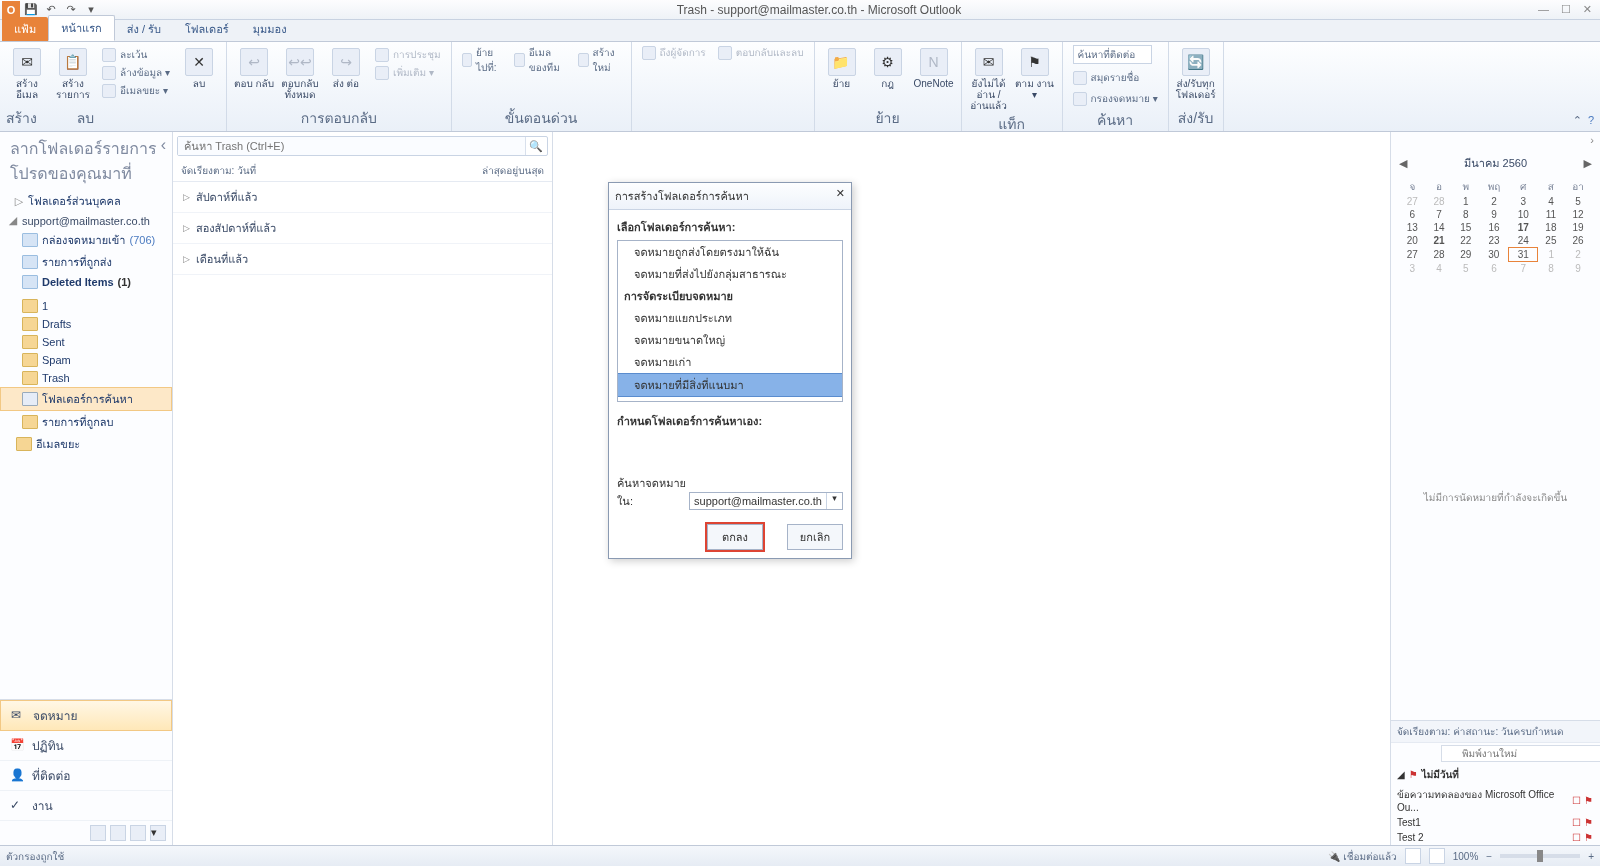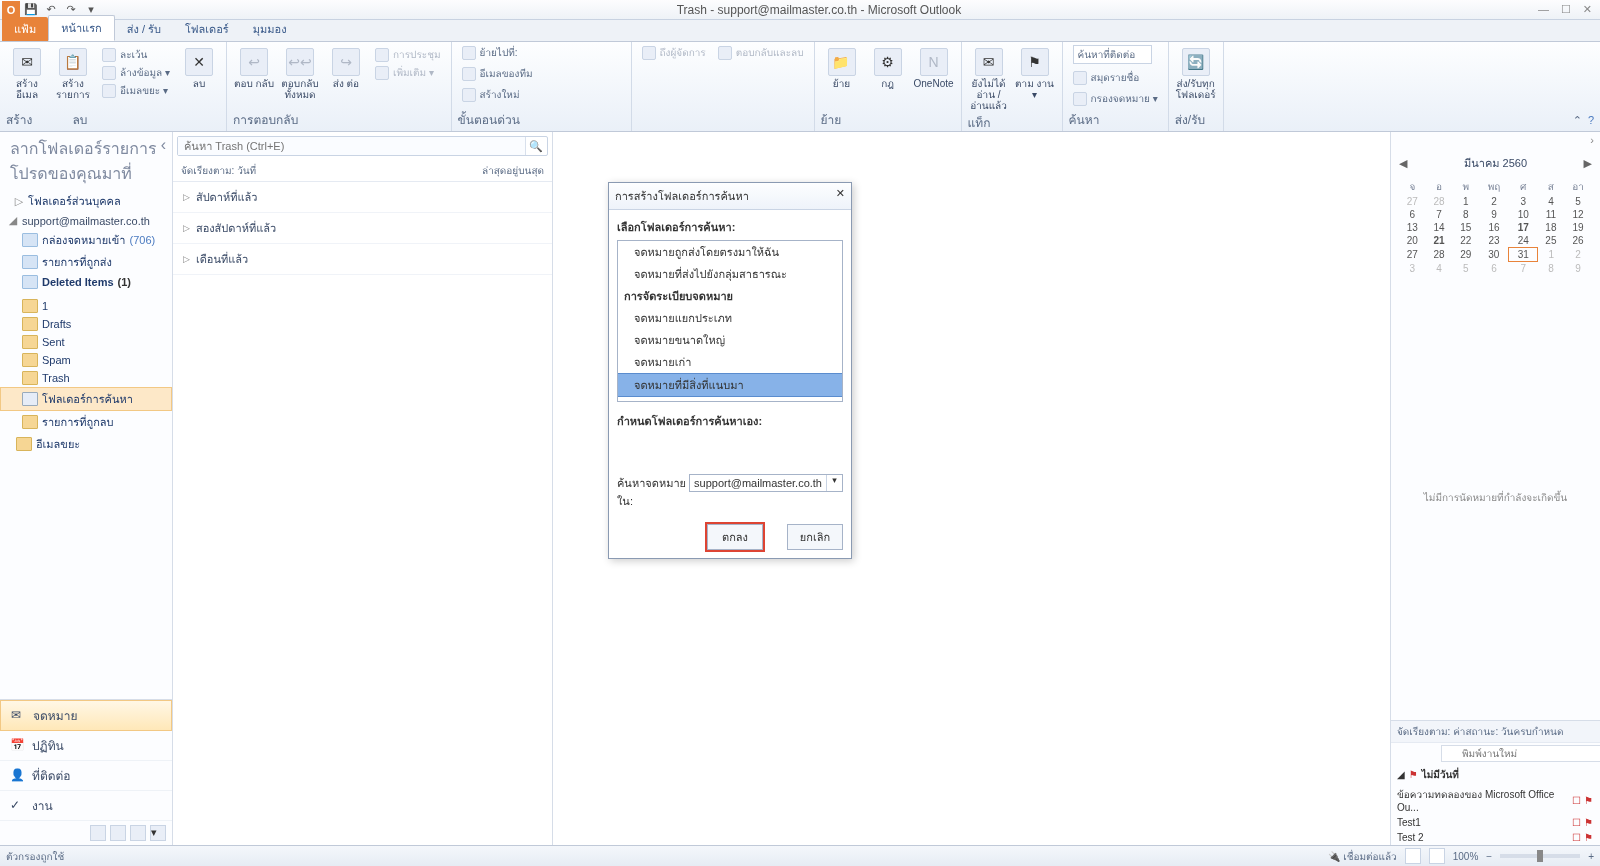--- a/index.html
+++ b/index.html
@@ -9,21 +9,21 @@
 .qat-btn { width: 18px; height: 18px; display: flex; align-items: center; justify-content: center; font-size: 11px; color: #555; }
 .titlebar-center { flex: 1; text-align: center; font-size: 12px; color: #555; }
 .titlebar-right { display: flex; gap: 12px; padding-right: 8px; color: #888; }
 .tabs-row { height: 22px; background: #eef2f7; display: flex; align-items: flex-end; border-bottom: 1px solid #c0c9d8; padding-left: 2px; }
 .tab { padding: 3px 12px; font-size: 11px; color: #3a5a8a; cursor: pointer; }
 .tab.file { background: #e8833a; color: #fff; border-radius: 2px 2px 0 0; }
 .tab.active { background: #fff; border: 1px solid #c0c9d8; border-bottom: 1px solid #fff; border-radius: 2px 2px 0 0; }
 .ribbon { height: 90px; background: linear-gradient(#fdfeff,#eaf0f8); border-bottom: 1px solid #c0c9d8; display: flex; position: relative; }
 .ribbon-group { border-right: 1px solid #d2dbe8; display: flex; flex-direction: column; padding: 2px 6px 0; }
 .ribbon-group-body { flex: 1; display: flex; align-items: flex-start; gap: 4px; }
-.ribbon-group-label { text-align: left; font-size: 12px; color: #5a6b85; padding: 2px 0; }
+.ribbon-group-label { text-align: center; font-size: 14px; color: #5a6b85; padding: 2px 0; }
 .rbtn-big { display: flex; flex-direction: column; align-items: center; width: 42px; padding-top: 4px; gap: 2px; cursor: pointer; }
 .rbtn-big .ico { width: 28px; height: 28px; background: #e9eef7; border: 1px solid #c9d4e4; border-radius: 2px; display:flex; align-items:center; justify-content:center; font-size:14px; }
 .rbtn-big .lbl { font-size: 10px; text-align: center; color: #3a4a66; line-height: 1.1; }
 .rbtn-stack { display: flex; flex-direction: column; gap: 1px; padding-top: 2px; }
 .rbtn-sm { display: flex; align-items: center; gap: 4px; padding: 1px 4px; font-size: 10px; color: #5a6b85; cursor: pointer; }
 .rbtn-sm .ico { width: 14px; height: 14px; background: #e9eef7; border: 1px solid #c9d4e4; border-radius: 2px; }
 .rbtn-sm.disabled { color: #b0b8c6; }
 .ribbon-help { position: absolute; right: 6px; bottom: 4px; display: flex; gap: 6px; color: #5a6b85; }
 .main { display: flex; height: 713px; }
 .nav { width: 173px; border-right: 1px solid #d6dde8; display: flex; flex-direction: column; background: #fcfdff; }
@@ -80,21 +80,21 @@
 .dialog { position: absolute; left: 608px; top: 182px; width: 244px; background: #fff; border: 1px solid #8a9ab2; box-shadow: 2px 2px 8px rgba(0,0,0,.2); }
 .dlg-title { background: linear-gradient(#fdfeff,#eef3fa); padding: 4px 6px; font-size: 11px; color: #333; display: flex; justify-content: space-between; border-bottom: 1px solid #c9d4e4; }
 .dlg-title .x { cursor: pointer; font-family: sans-serif; }
 .dlg-body { padding: 8px; }
 .dlg-lbl { font-size: 11px; font-weight: bold; color: #333; margin-bottom: 4px; }
 .dlg-list { border: 1px solid #a6b3c8; height: 162px; overflow-y: scroll; font-size: 11px; position: relative; }
 .dlg-cat { font-weight: bold; padding: 2px 6px; color: #333; }
 .dlg-opt { padding: 2px 6px 2px 16px; cursor: pointer; }
 .dlg-opt.sel { background: #87b2e8; border-top:1px solid #5a8cce; border-bottom:1px solid #5a8cce; }
 .dlg-sub { font-size: 11px; font-weight: bold; margin: 10px 0 4px; }
-.dlg-row { display: flex; align-items: flex-start; margin-top: 10px; }
+.dlg-row { display: flex; align-items: flex-end; margin-top: 10px; }
 .dlg-row .lbl { font-size: 11px; }
 .dlg-combo { flex: 1; border: 1px solid #a6b3c8; display: flex; }
 .dlg-combo .v { flex: 1; padding: 2px 4px; font-size: 11px; }
 .dlg-combo .dd { width: 16px; border-left: 1px solid #c9d4e4; text-align: center; font-size: 9px; cursor:pointer; }
 .dlg-btns { display: flex; justify-content: flex-end; gap: 24px; margin-top: 14px; }
 .dlg-btn { min-width: 56px; padding: 3px 10px; font-size: 11px; border: 1px solid #a6b3c8; background: #f4f7fb; cursor: pointer; text-align: center; }
 .dlg-btn.primary { outline: 2px solid #d43; outline-offset: 0; }
 .disabled-look { color: #b0b8c6; }
 </style>
 </head>
@@ -185,21 +185,21 @@
           </div>
         <div class="rbtn-sm disabled">
             <div class="ico"></div>
             <span>เพิ่มเติม ▾</span>
           </div>
       </div>
     </div>
     <div class="ribbon-group-label">การตอบกลับ</div>
   </div>
   <div class="ribbon-group" style="width:180px;">
-    <div class="ribbon-group-body" style="flex-direction:column; width:100%;">
+    <div class="ribbon-group-body" style="width:100%;">
       <div class="rbtn-sm">
           <div class="ico"></div>
           <span>ย้ายไปที่:</span>
         </div>
       <div class="rbtn-sm">
           <div class="ico"></div>
           <span>อีเมลของทีม</span>
         </div>
       <div class="rbtn-sm">
           <div class="ico"></div>

